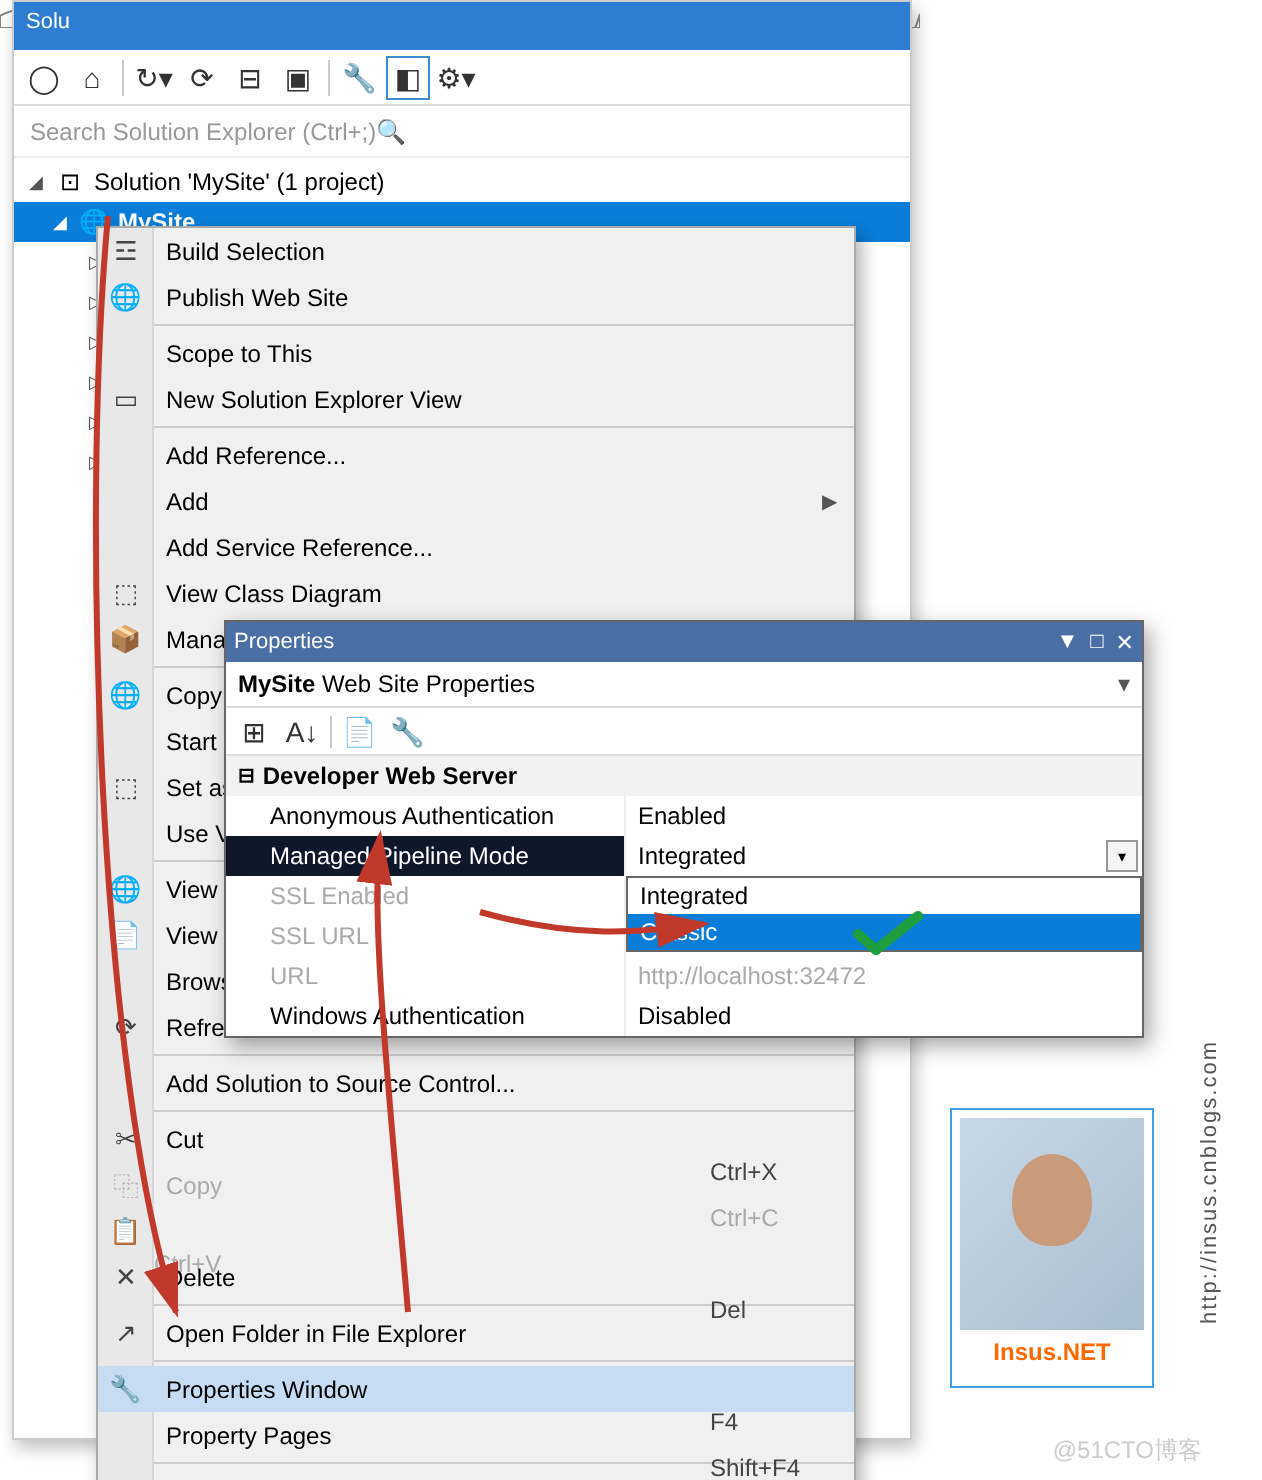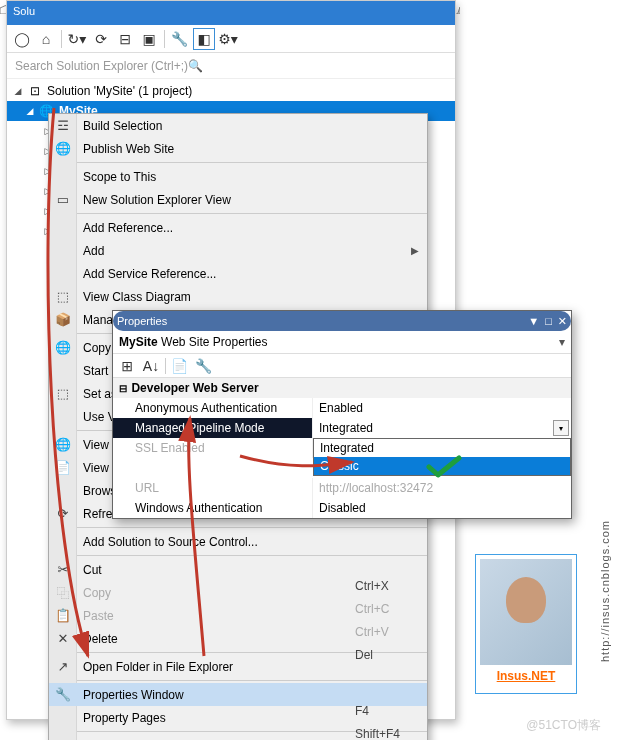--- a/index.html
+++ b/index.html
@@ -20,42 +20,42 @@
   .ctx-row { display:flex; align-items:center; height:23px; position:relative; }
   .ctx-row.sel { background:#c5dcf3; }
   .ctx-row .ci { width:28px; display:flex; align-items:center; justify-content:center; color:#444; font-size:13px; z-index:1; }
   .ctx-row .lbl { flex:1; padding-left:6px; }
   .ctx-row .sc { width:72px; color:#444;margin-top:32px; }
   .ctx-row.dis .lbl, .ctx-row.dis .sc, .ctx-row.dis .ci { color:#aaa; }
   .ctx-row .ar { width:16px; color:#555; font-size:10px; }
   .ctx-sep { height:1px; background:#ccc; margin:2px 0 2px 28px; }
   
   .props { position:absolute; left:112px; top:310px; width:460px; background:#fff; border:1px solid #666; box-shadow:3px 4px 10px rgba(0,0,0,.35); font-size:12px; }
-  .props-title { background:#4a6fa5; color:#fff; height:20px; display:flex; align-items:center; justify-content:space-between; padding:0 4px; font-size:11px;border-radius:10px; }
+  .props-title { background:#4a6fa5; color:#fff; height:20px; display:flex; align-items:center; justify-content:space-between; padding:0 4px; font-size:11px; }
   .props-title .wbtns { display:flex; gap:6px; }
   .props-sub { padding:4px 6px; border-bottom:1px solid #ddd; }
   .props-sub b { font-weight:600; }
   .props-tb { height:24px; border-bottom:1px solid #ddd; display:flex; align-items:center; padding:0 4px; gap:4px; }
   .props-tb .tbtn { width:20px; height:20px; }
   .pcat { background:#f2f2f2; font-weight:600; padding:3px 6px; display:flex; align-items:center; gap:4px; }
   .prow { display:flex; height:20px; align-items:stretch;justify-content:center; }
   .prow .pn { width:200px; padding-left:22px; display:flex; align-items:center; border-right:1px solid #eee; }
   .prow .pv { flex:1; padding-left:6px; display:flex; align-items:center; position:relative; }
   .prow.hl .pn { background:#0f172a; color:#fff; }
   .prow .dd { position:absolute; right:2px; top:2px; width:16px; height:16px; border:1px solid #999; background:#f5f5f5; display:flex; align-items:center; justify-content:center; font-size:8px; }
   .prow.dis { color:#aaa; }
   .ddlist { position:absolute; left:200px; right:0; top:0; background:#fff; border:1px solid #666; z-index:5; }
   .ddlist .di { height:18px; padding-left:6px; display:flex; align-items:center; }
   .ddlist .di.sel { background:#0a7dd8; color:#fff; }
   .ddwrap { position:relative; }
   
   .card { position:absolute; right:54px; top:554px; width:102px; height:140px; border:1px solid #41a0e6; background:#fff; padding:4px; text-align:center; }
   .avatar { width:92px; height:106px; background:linear-gradient(135deg,#c9d8e6,#a7bed1); margin:0 auto 4px; position:relative; }
   .avatar::after { content:""; position:absolute; left:26px; top:18px; width:40px; height:46px; background:#c99b7a; border-radius:50% 50% 45% 45%; }
-  .card-name { color:#ff6a00; font-size:12px; font-weight:600;text-decoration:underline; }
+  .card-name { color:#ff6a00; font-size:12px; font-weight:600; }
   .vtext { position:absolute; right:20px; top:520px; font-size:11px; color:#555; writing-mode:vertical-rl; transform:rotate(180deg); letter-spacing:1px; }
   .wm { position:absolute; right:30px; bottom:6px; color:#ccc; font-size:12px; }
   
   .arrows { position:absolute; left:0; top:0; width:631px; height:740px; pointer-events:none; z-index:50; }
   .check { position:absolute; left:426px; top:454px; z-index:60; }
   .torn { position:absolute; left:0; width:460px; height:14px; }
   .torn svg { width:100%; height:100%; }
 </style>
 </head>
 <body>
@@ -208,21 +208,20 @@
       <span class="lbl">Cut</span>
       <span class="sc">Ctrl+X</span>
     </div>
   <div class="ctx-row dis">
       <span class="ci">⿻</span>
       <span class="lbl">Copy</span>
       <span class="sc">Ctrl+C</span>
     </div>
   <div class="ctx-row dis">
       <span class="ci">📋</span>
-      <span class="lbl">Paste</span>
       <span class="sc">Ctrl+V</span>
     </div>
   <div class="ctx-row">
       <span class="ci">✕</span>
       <span class="lbl">Delete</span>
       <span class="sc">Del</span>
     </div>
   <div class="ctx-sep"></div>
   <div class="ctx-row">
       <span class="ci">↗</span>
@@ -284,20 +283,21 @@
   <div class="ddwrap">
     <div class="ddlist">
       <div class="di">Integrated</div>
       <div class="di sel">Classic</div>
     </div>
     <div class="prow dis">
         <div class="pn">SSL Enabled</div>
         <div class="pv"></div>
       </div>
     <div class="prow dis">
+        <div class="pn">SSL URL</div>
         <div class="pv"></div>
       </div>
   </div>
   <div class="prow dis">
       <div class="pn">URL</div>
       <div class="pv">http://localhost:32472</div>
     </div>
   <div class="prow">
       <div class="pn">Windows Authentication</div>
       <div class="pv">Disabled</div>

